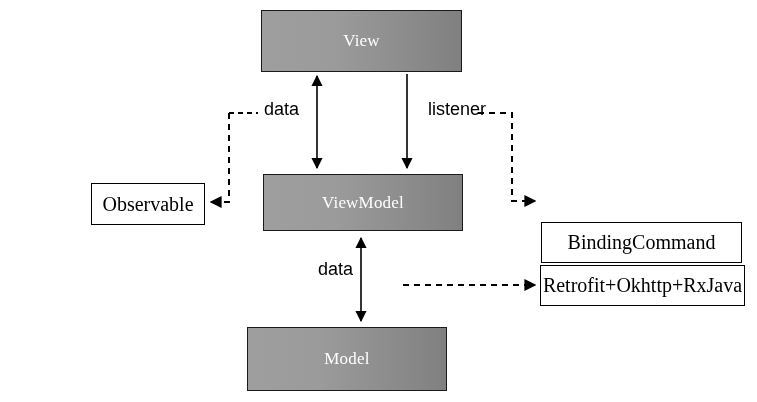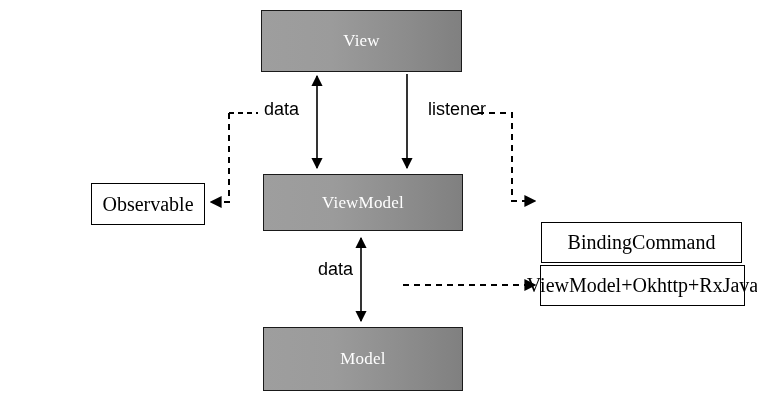--- a/index.html
+++ b/index.html
@@ -108,34 +108,34 @@
   </svg>
 
   <div class="node node-gray" style="left:261px; top:10px; width:201px; height:62px;">
     <span>View</span>
   </div>
 
   <div class="node node-gray" style="left:263px; top:174px; width:200px; height:57px;">
     <span>ViewModel</span>
   </div>
 
-  <div class="node node-gray" style="left:263px; top:327px; width:200px; height:64px;">
+  <div class="node node-gray" style="left:247px; top:327px; width:200px; height:64px;">
     <span>Model</span>
   </div>
 
   <div class="node node-plain" style="left:91px; top:183px; width:114px; height:42px;">
     <span>Observable</span>
   </div>
 
   <div class="node node-plain" style="left:541px; top:182px; width:201px; height:41px;margin-top:40px;">
     <span>BindingCommand</span>
   </div>
 
   <div class="node node-plain" style="left:540px; top:265px; width:205px; height:41px;">
-    <span>ViewModel+Okhttp+RxJava</span>
+    <span>Retrofit+Okhttp+RxJava</span>
   </div>
 
   <div class="edge-label" style="left:264px; top:109px; transform:translateY(-50%);">data</div>
 
   <div class="edge-label" style="left:416px; top:109px; transform:translateY(-50%);padding-left:12px;">listener</div>
 
   <div class="edge-label" style="left:318px; top:269px; transform:translateY(-50%);">data</div>
 
 </div>
 

